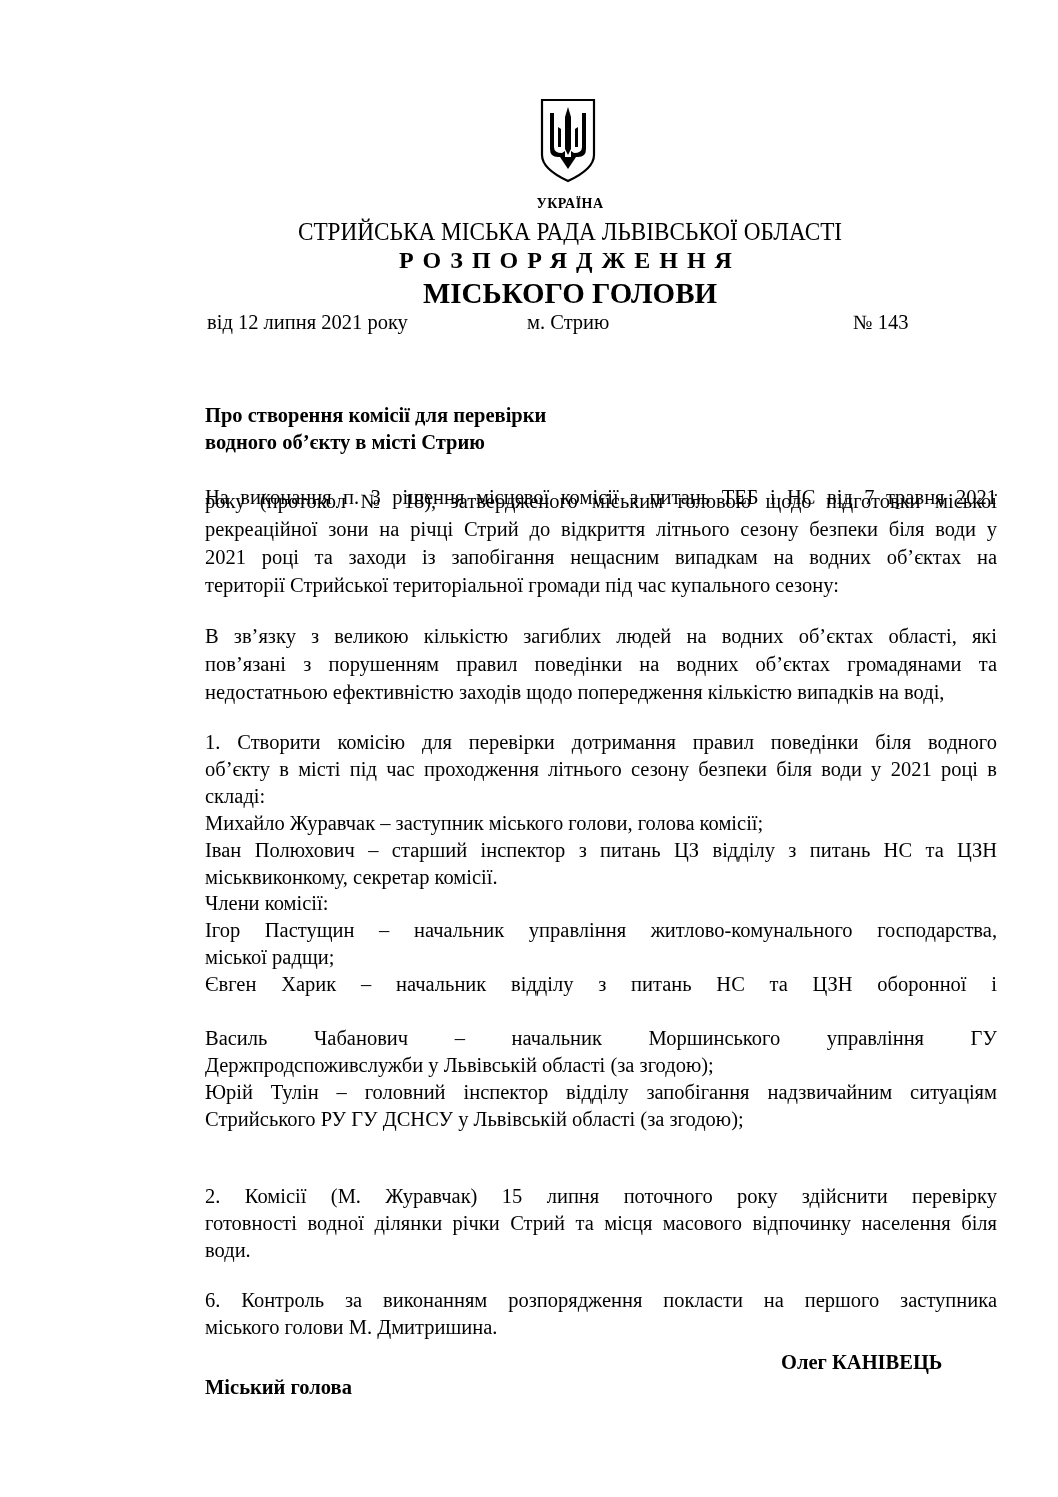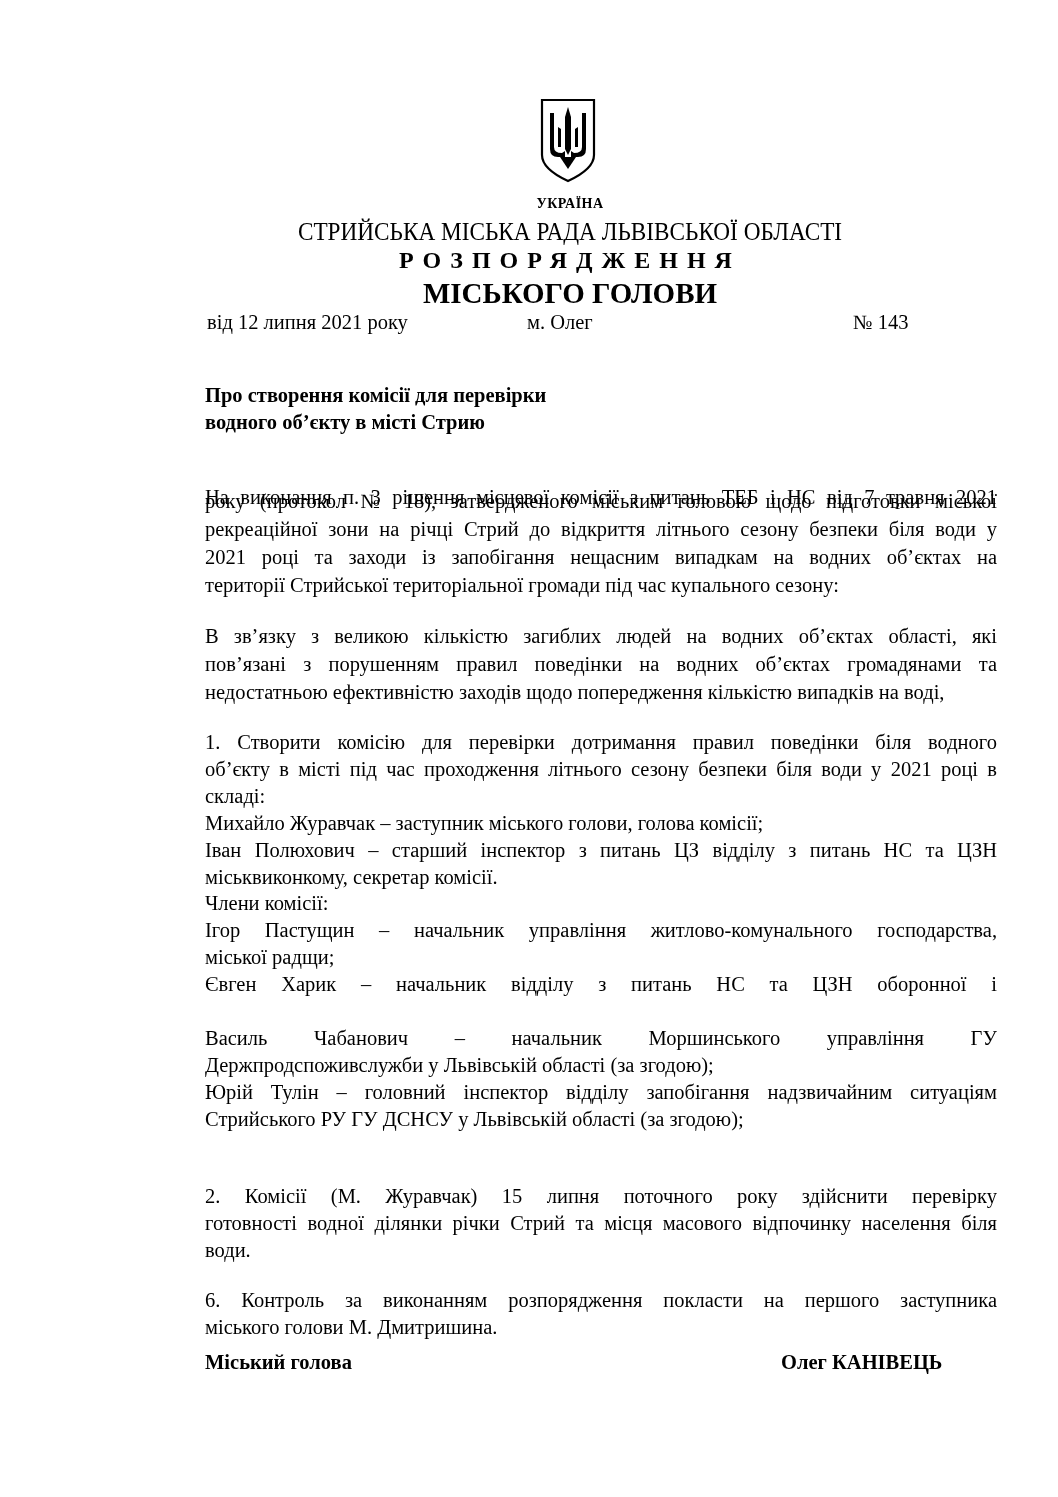--- a/index.html
+++ b/index.html
@@ -9,21 +9,21 @@
   .coat { position: absolute; left: 538px; top: 97px; width: 60px; height: 86px; }
   .ctr { position: absolute; left: 0; width: 1140px; text-align: center; white-space: nowrap; }
   .ukr { top: 196px; font-size: 14px; font-weight: bold; letter-spacing: 0.5px; }
   .council { top: 218px; font-size: 25px; transform: scaleX(0.93); transform-origin: 570px 0; }
   .order { top: 247px; font-size: 24px; font-weight: bold; letter-spacing: 9px; }
   .mayor { top: 277px; font-size: 29px; font-weight: bold; }
   .abs { position: absolute; white-space: nowrap; font-size: 20.5px; line-height: 24px; }
   .date { left: 207px; top: 310px; }
   .city { left: 527px; top: 310px; }
   .num { left: 853px; top: 310px; }
-  .title-line { position: absolute; left: 205px; font-size: 20.5px; font-weight: bold; white-space: nowrap; }
+  .title-line { position: absolute; left: 205px; font-size: 20.5px; font-weight: bold; white-space: nowrap; margin-top: 20px; }
   .ln { position: absolute; left: 205px; width: 792px; font-size: 20.5px; line-height: 24px; white-space: nowrap; }
   .just { text-align: justify; text-align-last: justify; }
   .sig { position: absolute; font-size: 20.5px; font-weight: bold; white-space: nowrap; top: 1351px; }
 </style>
 </head>
 <body>
 
 <div class="page serif">
 
   <svg class="coat" viewBox="0 0 60 86">
@@ -35,21 +35,21 @@
     <path d="M40 30 L37 32 L37 50 L40 50 Z" fill="#000"></path>
     <path d="M22 60 L38 60 L34 66 L30 72 L26 66 Z" fill="#000"></path>
   </svg>
 
   <div class="ctr ukr">УКРАЇНА</div>
   <div class="ctr council">СТРИЙСЬКА  МІСЬКА РАДА ЛЬВІВСЬКОЇ ОБЛАСТІ</div>
   <div class="ctr order">РОЗПОРЯДЖЕННЯ</div>
   <div class="ctr mayor">МІСЬКОГО ГОЛОВИ</div>
 
   <div class="abs date">від 12 липня 2021 року</div>
-  <div class="abs city">м. Олег</div>
+  <div class="abs city">м. Стрию</div>
   <div class="abs num">№ 143</div>
 
   <div class="title-line" style="top:384px;">Про створення комісії для перевірки</div>
   <div class="title-line" style="top:411px;">водного об’єкту в місті Стрию</div>
 
   <div class="ln just" style="top: 461px; left: 205px; width: 792px; padding-left: 0px; text-indent: 0px;"><span style="display:inline-block;width:0;"></span><span style="display:block; margin-left:0; padding-left:0;">На виконання п. 3 рішення місцевої комісії з питань ТЕБ і НС від 7 травня 2021</span></div>
   <div class="ln just" style="top:489px;">року (протокол № 18), затвердженого міським головою щодо підготовки міської</div>
   <div class="ln just" style="top:517px;">рекреаційної зони на річці Стрий до відкриття літнього сезону безпеки біля води у</div>
   <div class="ln just" style="top:545px;">2021 році та заходи із запобігання нещасним випадкам на водних об’єктах на</div>
   <div class="ln" style="top:573px;">території Стрийської територіальної громади  під час купального сезону:</div>
@@ -73,15 +73,15 @@
   <div class="ln just" style="top:1080px;">Юрій Тулін – головний інспектор відділу запобігання надзвичайним ситуаціям</div>
   <div class="ln" style="top:1107px;">Стрийського РУ ГУ ДСНСУ у Львівській області (за згодою);</div>
 
   <div class="ln just" style="top: 1184px; left: 205px; width: 792px; text-indent: 0px; padding-left: 0px;">2. Комісії (М. Журавчак) 15 липня поточного року здійснити перевірку</div>
   <div class="ln just" style="top:1211px;">готовності водної ділянки річки Стрий та місця масового відпочинку населення біля</div>
   <div class="ln" style="top:1238px;">води.</div>
 
   <div class="ln just" style="top: 1288px; left: 205px; width: 792px; text-indent: 0px; padding-left: 0px;">6. Контроль за виконанням розпорядження покласти на першого заступника</div>
   <div class="ln" style="top:1315px;">міського голови М. Дмитришина.</div>
 
-  <div class="sig" style="left:205px;">Міський голова</div>
+  <div class="sig" style="left:205px;margin-top:25px;">Міський голова</div>
   <div class="sig" style="left:781px;">Олег КАНІВЕЦЬ</div>
 </div>
 
 </body></html>

